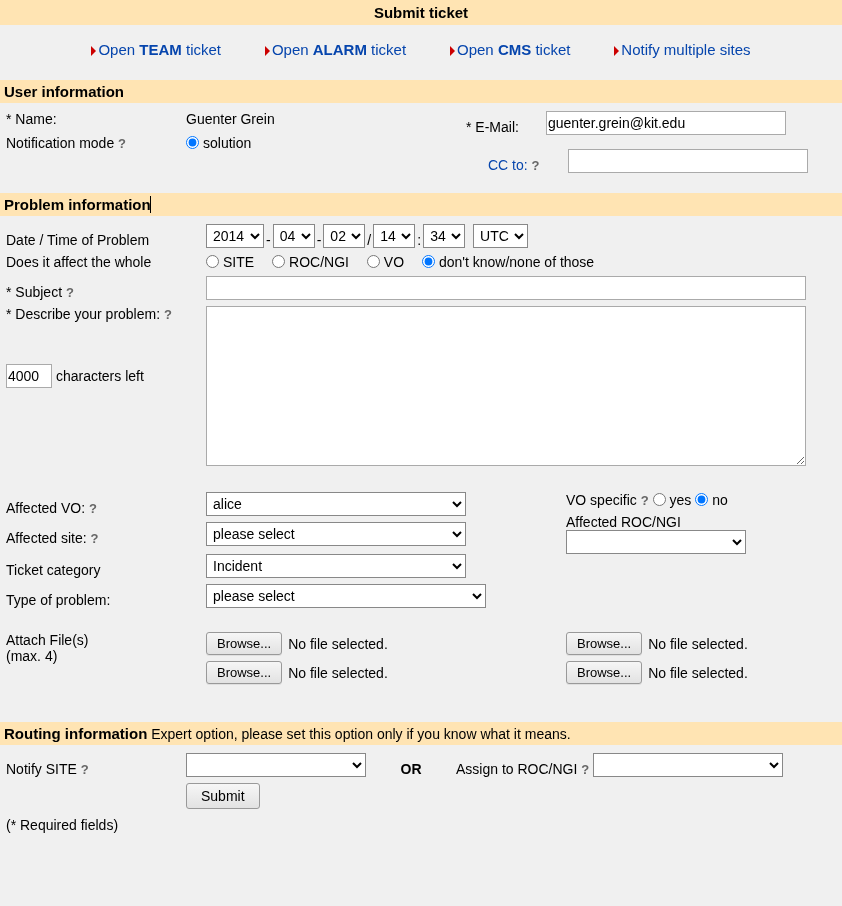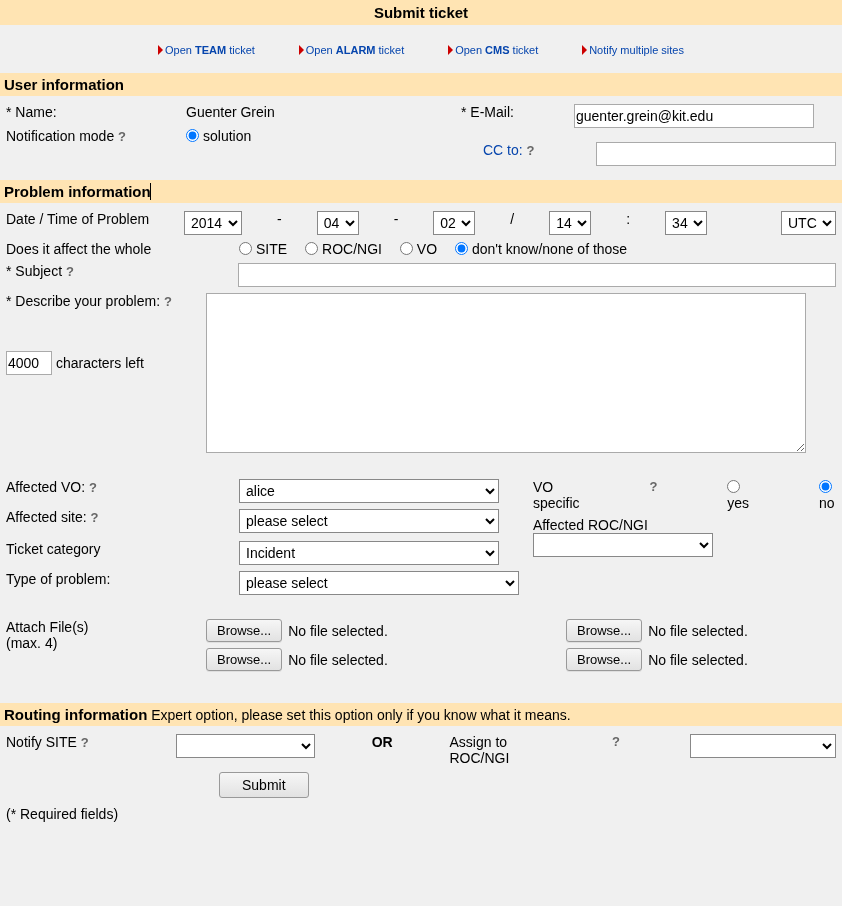--- a/index.html
+++ b/index.html
@@ -14,55 +14,55 @@
   .header-bar {
     background: #ffe4b3;
     text-align: center;
     padding: 4px 0;
     font-weight: bold;
     font-size: 15px;
   }
   .section-bar {
     background: #ffe4b3;
     padding: 3px 4px;
-    margin-top: 0;
+    margin-top: 6px;
   }
   .section-title {
     font-weight: bold;
     font-size: 15px;
     display: inline;
   }
   .section-subtitle {
     font-weight: normal;
     font-size: 14px;
   }
   .nav-links {
     padding: 16px 0;
     text-align: center;
     background: #f0f0f0;
   }
   .nav-links a {
     color: #0645ad;
     text-decoration: none;
     margin: 16px 20px;
-    font-size: 11px;
+    font-size: 15px;
   }
   .nav-links a b { color: #0645ad; font-weight: bold; }
   .arrow-icon {
     display: inline-block;
     width: 0; height: 0;
     border-top: 5px solid transparent;
     border-bottom: 5px solid transparent;
     border-left: 5px solid #c00;
     margin-right: 2px;
     vertical-align: -1px;
   }
   .form-body { padding: 8px 6px; }
   .row { display: flex; align-items: flex-start; margin-bottom: 8px; }
-  .row2 { display: flex; align-items: flex-start; margin-bottom: 6px; gap: 33px; }
+  .row2 { display: flex; align-items: flex-end; margin-bottom: 6px; }
   .col-label { width: 180px; padding-right: 6px; flex-shrink: 0; }
   .col-field { flex: 1; }
   .help-icon {
     display: inline-block;
     font-weight: bold;
     color: #666;
     cursor: help;
     font-size: 13px;
   }
   input[type=text], textarea {
@@ -95,21 +95,21 @@
     border-radius: 3px;
     padding: 3px 10px;
     font-size: 13px;
     box-shadow: 0 1px 0 rgba(0,0,0,0.07);
     cursor: pointer;
   }
   .submit-btn {
     background: linear-gradient(#f6f6f6,#e2e2e2);
     border: 1px solid #999;
     border-radius: 3px;
-    padding: 4px 22px;
+    padding: 4px 14px;
     font-size: 14px;
     cursor: pointer;
   }
   .file-row { display: flex; align-items: center; gap: 6px; margin-bottom: 6px; }
   .spacer { height: 18px; }
   .cursor-caret {
     display: inline-block;
     width: 1px; height: 17px;
     background: #000;
     vertical-align: -3px;

